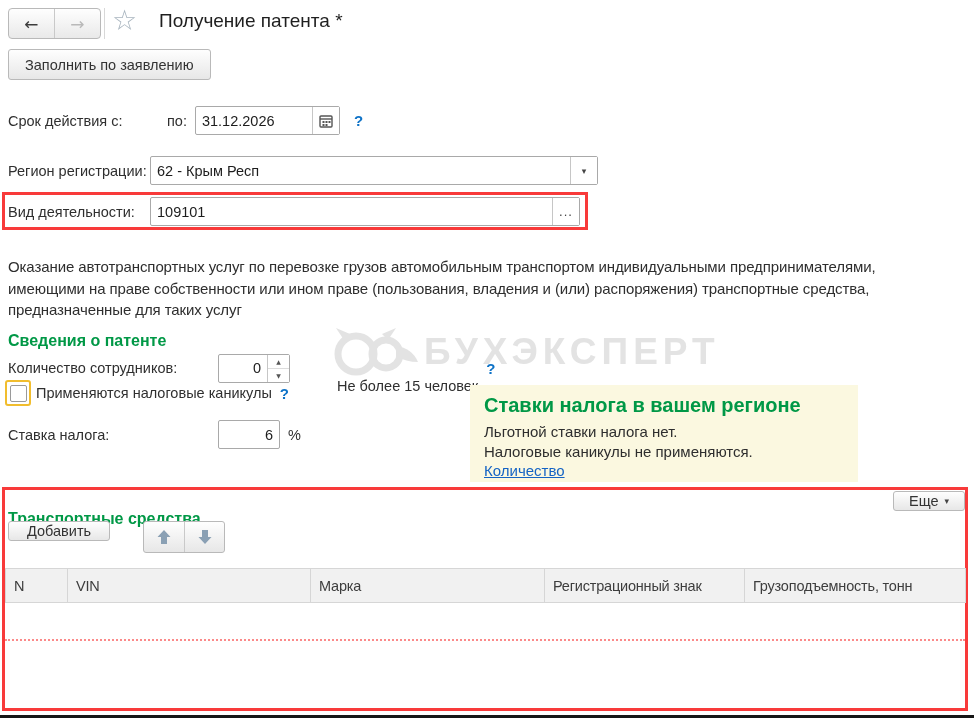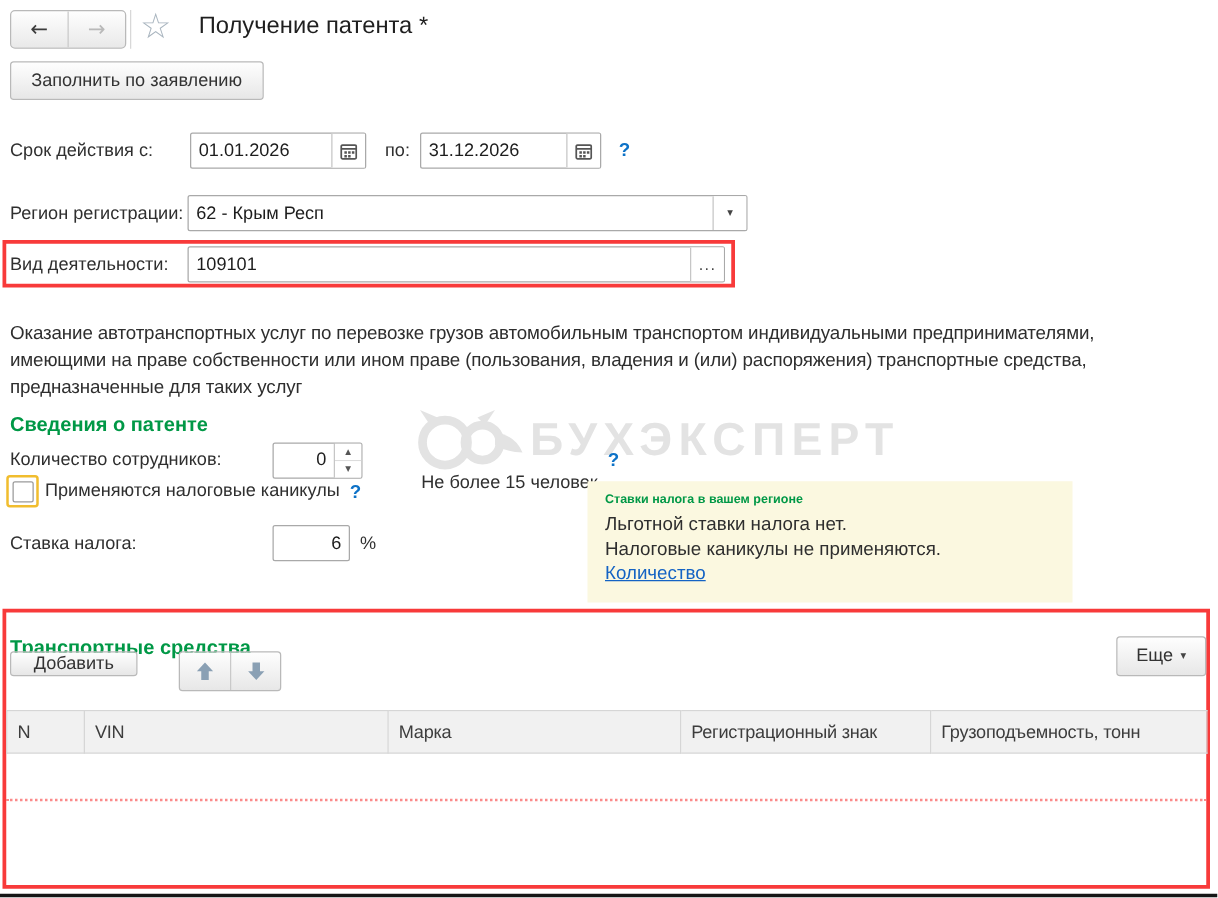--- a/index.html
+++ b/index.html
@@ -57,33 +57,33 @@
     background:#fff; cursor:pointer; font-family:"DejaVu Sans", sans-serif; }
   .spinner .sp:first-child { border-bottom:1px solid #dcdcdc; }
 
   .row-check { left:5px; top:380px; display:flex; align-items:center; }
   .chk-ring { width:26px; height:26px; border:2px solid #f1bd2e; border-radius:3px; display:flex; align-items:center; justify-content:center; background:#fff; cursor:pointer; }
   .chk { width:17px; height:17px; border:1px solid #9a9a9a; border-radius:2px; background:#fff; }
 
   .row-rate { left:8px; top:420px; display:flex; align-items:center; }
 
   .infobox { left:470px; top:385px; width:388px; height:97px; background:#fbf8e0; padding:9px 14px; }
-  .infobox .ib-head { font-size:10px; font-weight:bold; color:#009846; margin-bottom:5px; }
+  .infobox .ib-head { font-size:20px; font-weight:bold; color:#009846; margin-bottom:5px; }
   .infobox .ib-line { font-size:15px; color:#2e2e2e; line-height:20px; }
   .infobox a.ib-link { font-size:15px; color:#1463c4; text-decoration:underline; cursor:pointer; }
 
   
   .redbox-vehicles { left:2px; top:487px; width:966px; height:224px; border:3px solid #f83a3a; }
   .h-vehicles { left:8px; top:494px; }
   .addbtn { left:8px; top:521px; height:20px; padding:0 18px; }
   .arrowgroup { left:143px; top:521px; display:flex; height:32px; border:1px solid #b9b9b9; border-radius:3px;
     overflow:hidden; background:linear-gradient(#fefefe,#e7e7e7); }
   .arrowbtn { width:40px; display:flex; align-items:center; justify-content:center; cursor:pointer; background:transparent; border:none; }
   .arrowbtn + .arrowbtn { border-left:1px solid #c9c9c9; }
-  .morebtn { left:893px; top:509px; height:32px; width:72px; gap:6px; }
+  .morebtn { left:893px; top:491px; height:20px; width:72px; gap:6px; }
   .caret { font-family:"DejaVu Sans", sans-serif; font-size:9px; color:#444; }
 
   .vtable { left:5px; top:568px; width:960px; border-collapse:collapse; table-layout:fixed; }
   .vtable th { height:34px; background:#f1f1f1; border:1px solid #d6d6d6; font-weight:normal;
     font-size:14.5px; color:#3d3d3d; text-align:left; padding:0 8px; letter-spacing:-0.2px;
     white-space:nowrap; overflow:hidden; }
   .dashline { left:5px; top:639px; width:960px; border-top:2px dotted #fb8a8a; height:0; }
 
   .bottombar { left:0; top:715px; width:974px; height:3px; background:#161616; }
 
@@ -110,34 +110,20 @@
     <button class="navbtn fwd">→</button>
   </div>
   <div class="layer vsep"></div>
   <div class="layer star">☆</div>
   <div class="layer ptitle">Получение патента *</div>
 
   <button class="layer btn fillbtn">Заполнить по заявлению</button>
 
   <div class="layer row-period">
     <span class="flabel" style="width:144px;">Срок действия с:</span>
-    <span class="inputbox" style="width:141px;">
-      <span class="txt">01.01.2026</span>
-      <span class="sidebtn">
-        <svg class="calicon" width="14" height="14" viewBox="0 0 14 14">
-            <rect x="1" y="2" width="12" height="11" rx="1" fill="none" stroke="#555" stroke-width="1.4"></rect>
-            <line x1="1" y1="5" x2="13" y2="5" stroke="#555" stroke-width="1.4"></line>
-            <rect x="3.5" y="7" width="2" height="2" fill="#555"></rect>
-            <rect x="6.5" y="7" width="2" height="2" fill="#555"></rect>
-            <rect x="9.5" y="7" width="2" height="2" fill="#555"></rect>
-            <rect x="3.5" y="10" width="2" height="2" fill="#555"></rect>
-            <rect x="6.5" y="10" width="2" height="2" fill="#555"></rect>
-          </svg>
-      </span>
-    </span>
     <span class="flabel" style="margin:0 8px 0 15px;">по:</span>
     <span class="inputbox" style="width:145px;">
       <span class="txt">31.12.2026</span>
       <span class="sidebtn">
         <svg class="calicon" width="14" height="14" viewBox="0 0 14 14">
             <rect x="1" y="2" width="12" height="11" rx="1" fill="none" stroke="#555" stroke-width="1.4"></rect>
             <line x1="1" y1="5" x2="13" y2="5" stroke="#555" stroke-width="1.4"></line>
             <rect x="3.5" y="7" width="2" height="2" fill="#555"></rect>
             <rect x="6.5" y="7" width="2" height="2" fill="#555"></rect>
             <rect x="9.5" y="7" width="2" height="2" fill="#555"></rect>

